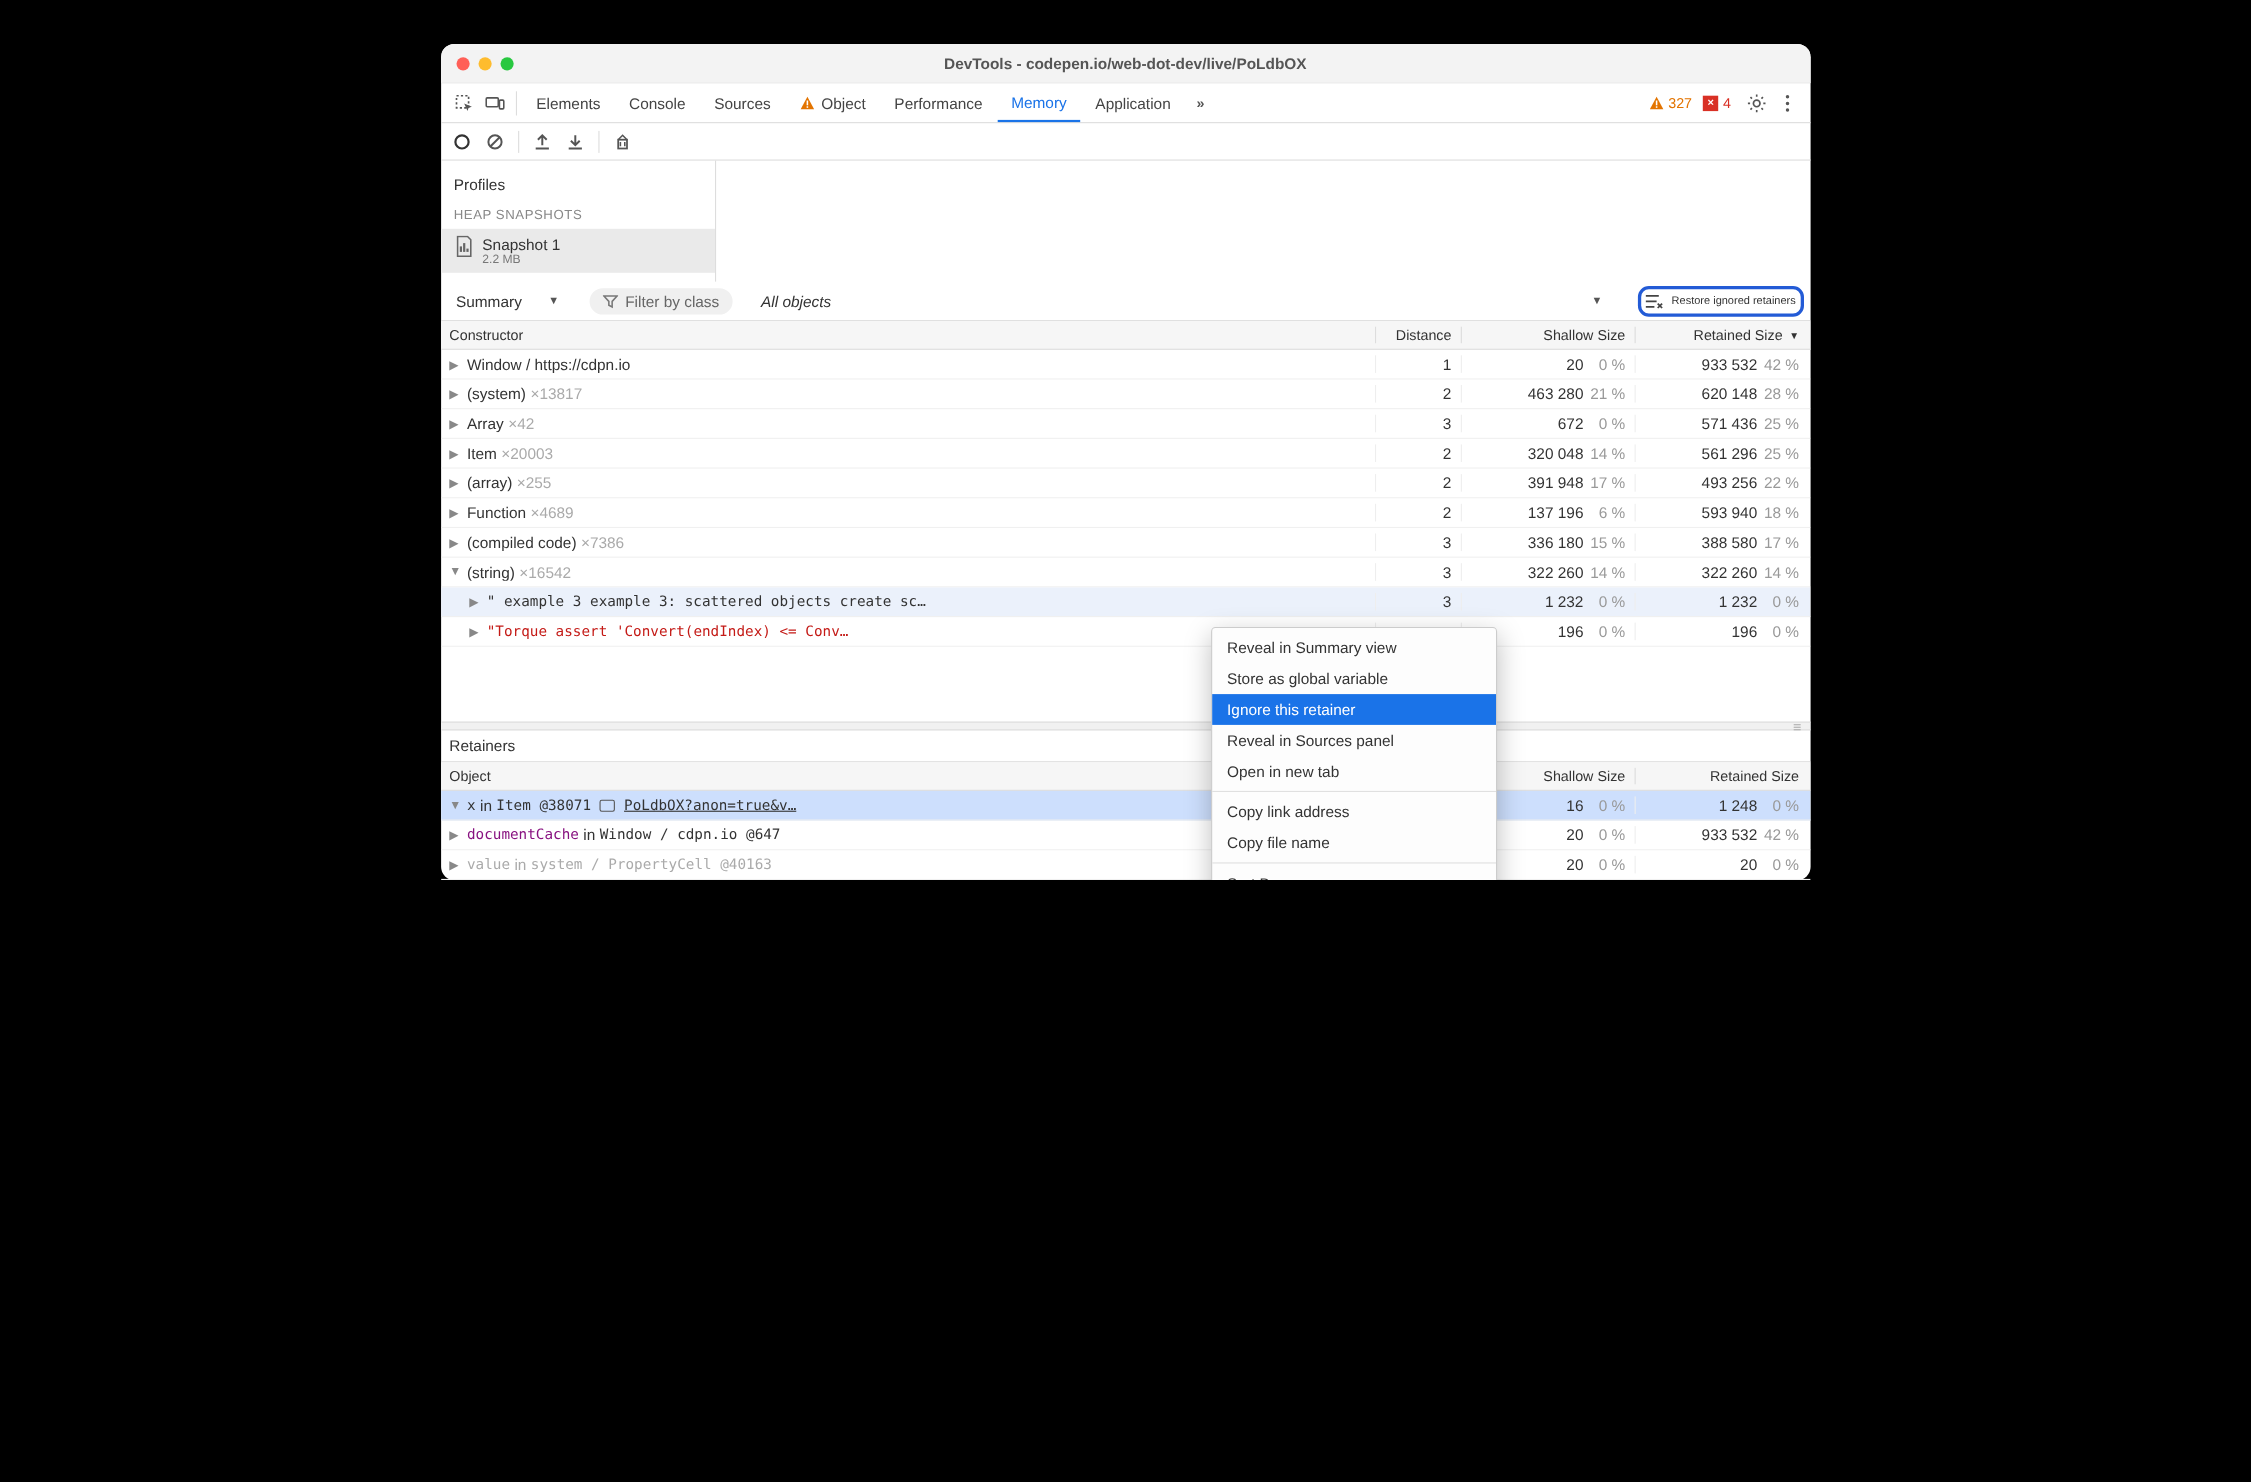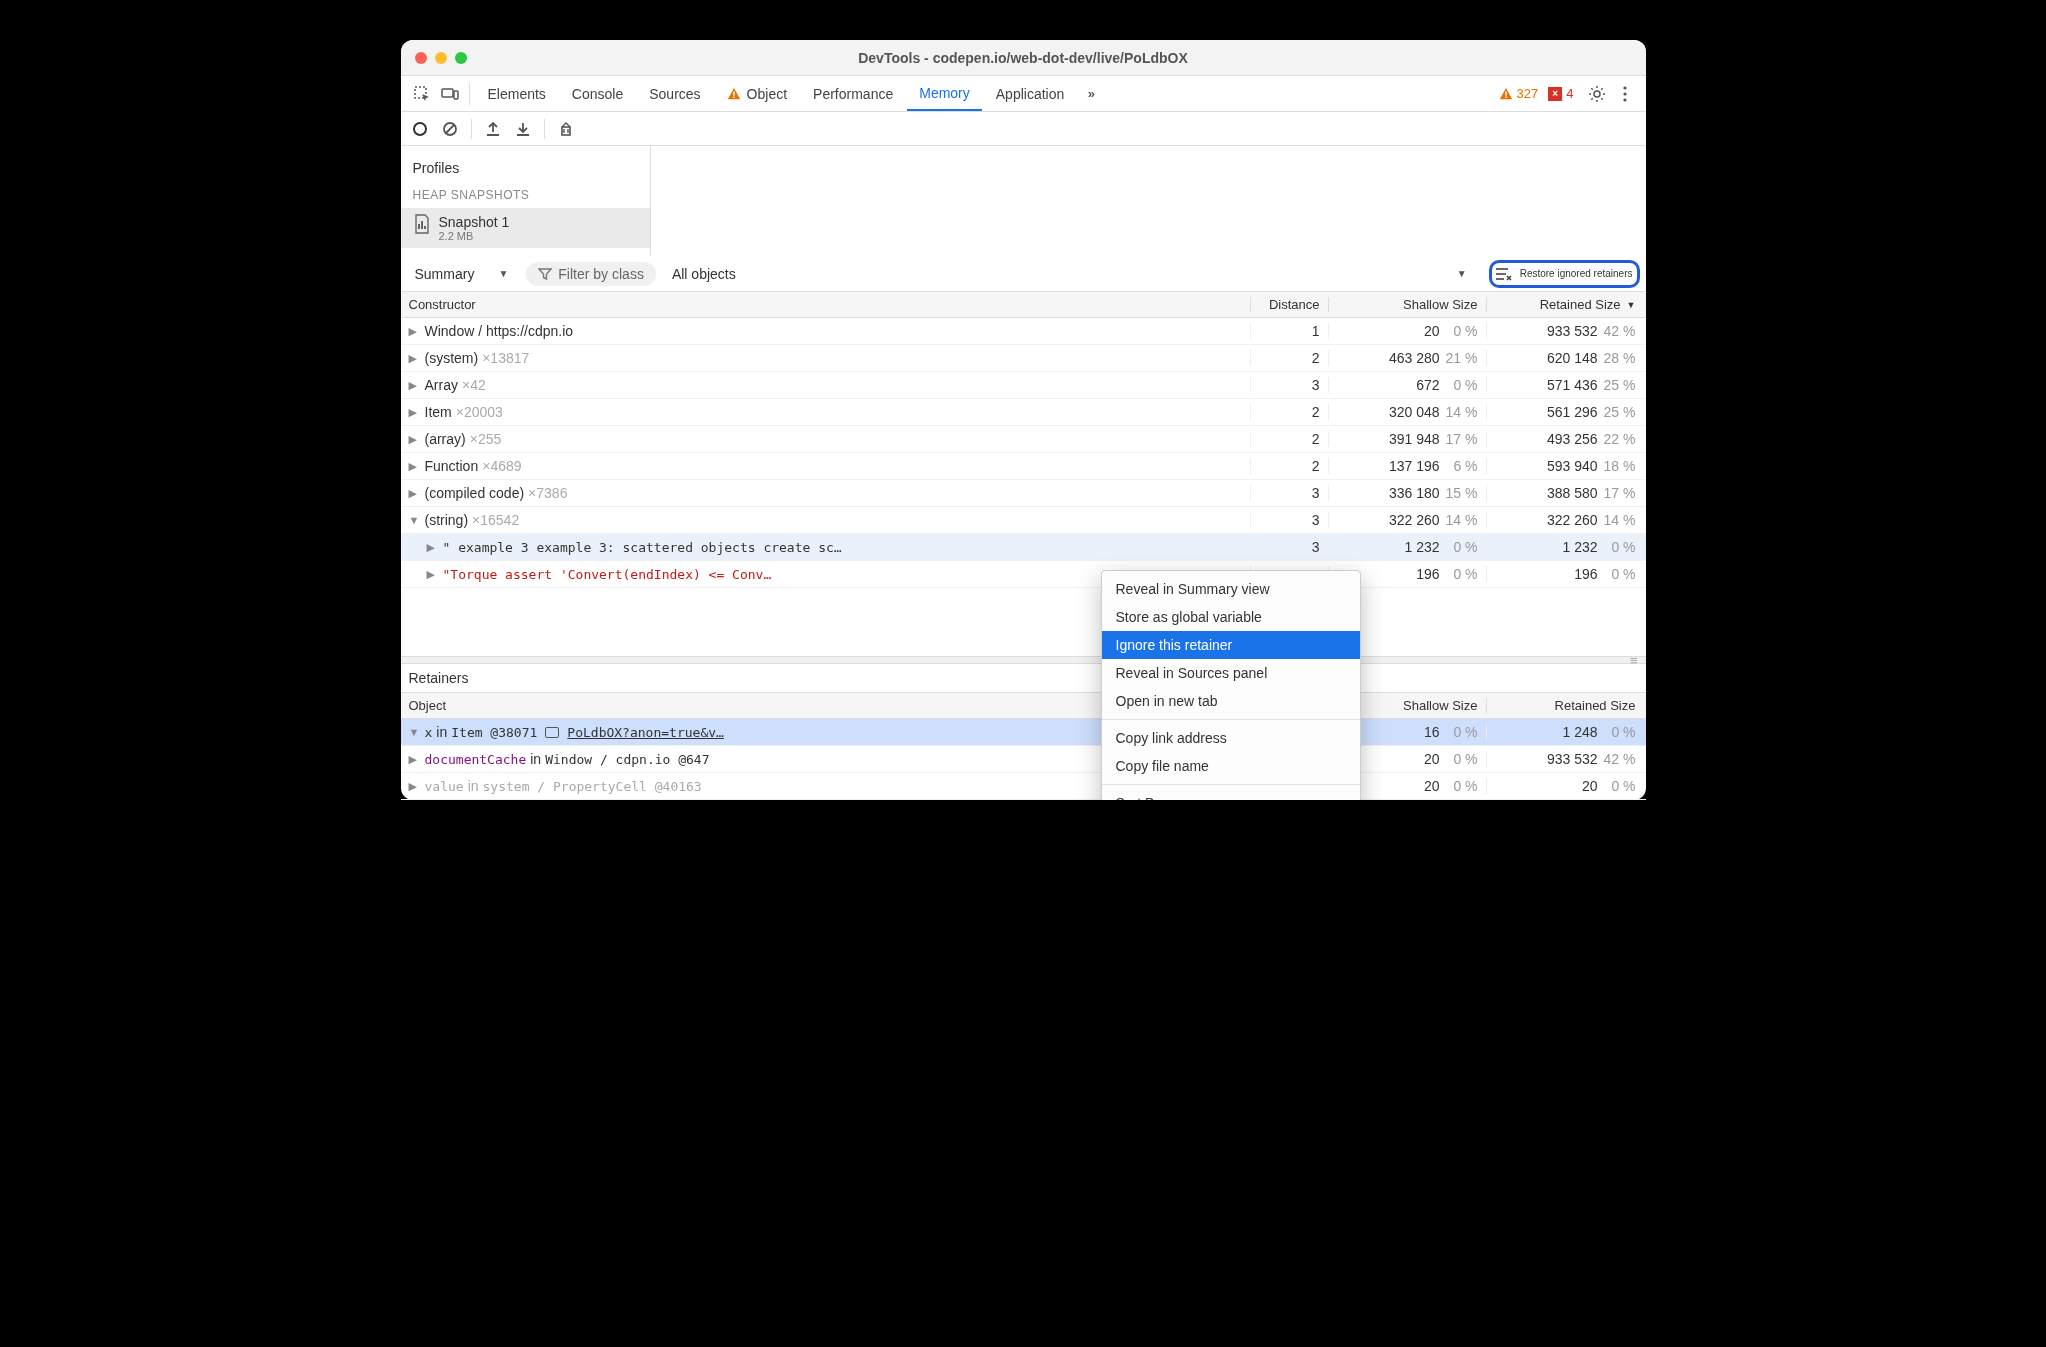--- a/index.html
+++ b/index.html
@@ -28,25 +28,25 @@
 .ibtn { width:26px; height:26px; display:flex; align-items:center; justify-content:center; color:#555; }
 
 .body-row { display:flex; height: calc(100% - 36px - 36px - 34px); flex-direction: column; }
 .sidebar { width: 250px; border-right:1px solid #ddd; padding:8px 0; }
 .sb-head { padding: 6px 12px; font-size:14px; color:#333; }
 .sb-cat { padding: 6px 12px; font-size:12px; color:#888; letter-spacing:0.5px; }
 .sb-item { display:flex; align-items:flex-start; gap:8px; padding:6px 12px; background:#eaeaea; }
 .sb-item .sub { font-size:11px; color:#777; }
 
 .main { flex:1; display:flex; flex-direction:column; overflow:hidden; }
-.filterbar { height:36px; display:flex; align-items:center; border-bottom:1px solid #ddd; padding:0 6px; gap:10px; }
+.filterbar { height:36px; display:flex; align-items:center; border-bottom:1px solid #ddd; padding:0 6px; gap:20px; }
 .dd { display:flex; align-items:center; gap:24px; padding:0 8px; height:26px; font-size:14px; color:#333; }
 .dd .arr { font-size:10px; color:#555; }
 .pill { background:#f0f0f0; border-radius:14px; padding:4px 12px; display:flex; align-items:center; gap:6px; color:#666; font-size:14px; }
-.allobj { display:flex; align-items:flex-end; gap:6px; font-size:14px; color:#333; flex:1; padding-left:6px;}
+.allobj { display:flex; align-items:flex-end; gap:6px; font-size:14px; color:#333; flex:1; padding-left:6px;font-style:italic;}
 .restore { border:3px solid #235bd6; border-radius:10px; padding:4px 4px; display:flex; align-items:center; gap:8px; margin-left:6px; font-size:10px; }
 
 .grid-header { display:flex; background:#f6f6f6; border-bottom:1px solid #ddd; height:26px; align-items:center; font-size:13px; color:#333; }
 .col-c { flex:1; padding-left:8px; }
 .col-d { width:78px; text-align:right; padding-right:8px; border-left:1px solid #ddd; }
 .col-s { width:158px; text-align:right; padding-right:8px; border-left:1px solid #ddd; display:flex; justify-content:flex-end; align-items:center; gap:6px; }
 .col-r { width:160px; text-align:right; padding-right:10px; border-left:1px solid #ddd; display:flex; justify-content:flex-end; align-items:center; gap:6px; }
 .sort-tri { font-size:9px; }
 
 .grid-body { flex:1; overflow:auto; }

